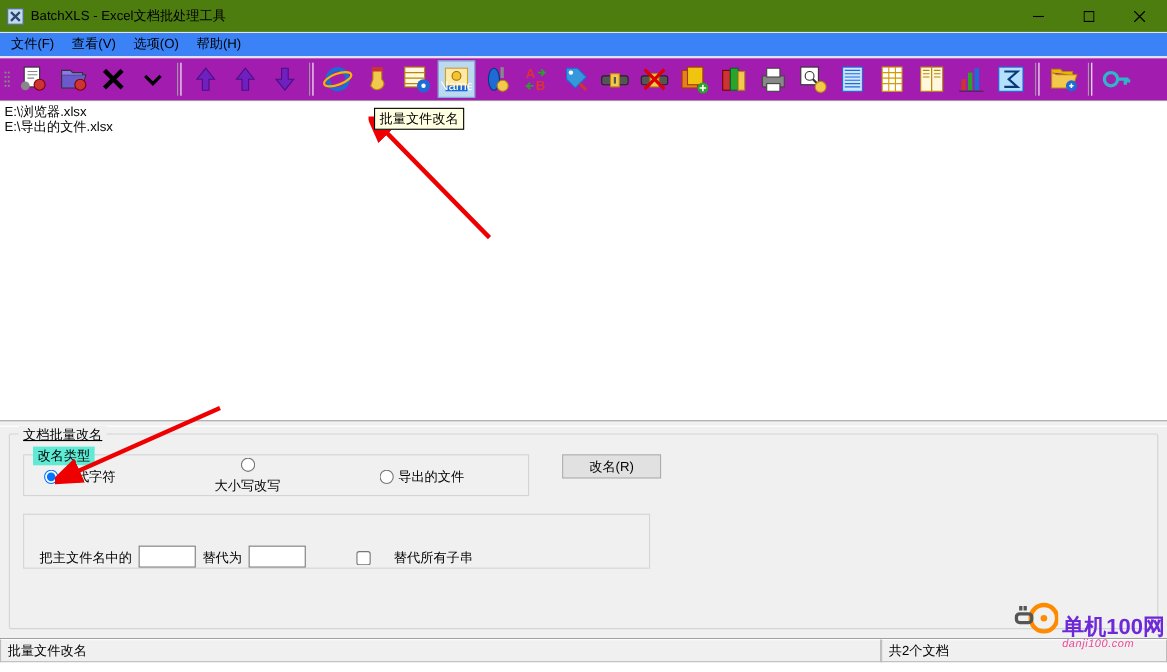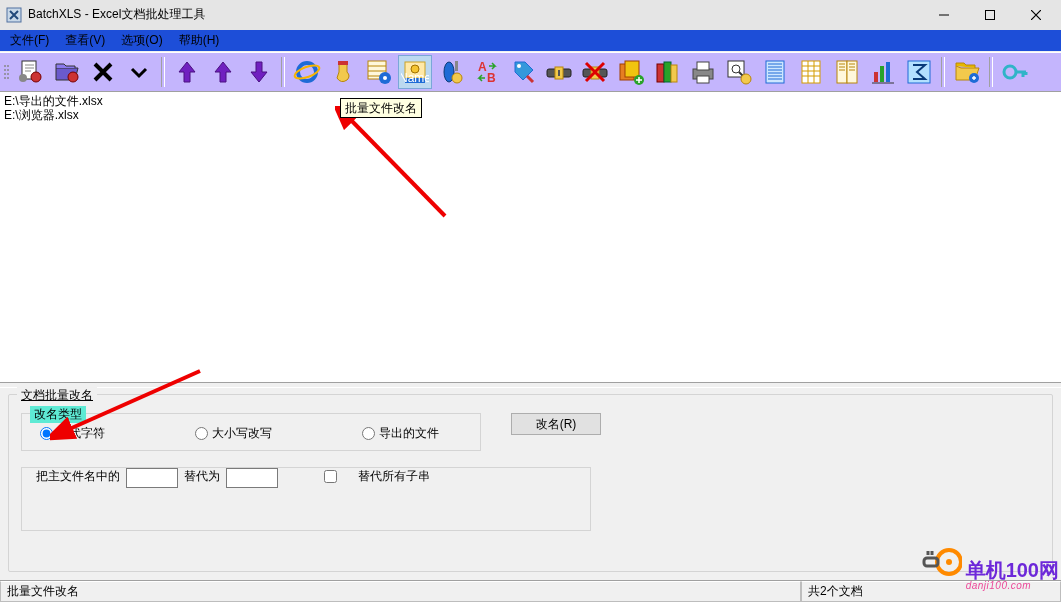--- a/index.html
+++ b/index.html
@@ -1,26 +1,26 @@
 <!DOCTYPE html>
 <html><head>
 <meta charset="utf-8">
 <style>
 * { box-sizing: border-box; margin: 0; padding: 0; font-family: "Microsoft YaHei", "SimSun", Tahoma, sans-serif; font-size: 12px; }
 html, body { width: 1061px; height: 611px; overflow: hidden; }
 
-.titlebar { height: 30px; background: #e5e5e5; border-bottom: 1px solid #e5e5e5; display: flex; align-items: center; padding: 0 2px; justify-content: center; }
+.titlebar { height: 30px; background: #4d7c0f; border-bottom: 1px solid #e5e5e5; display: flex; align-items: center; padding: 0 2px; justify-content: center; }
 .titlebar .app-icon { width: 16px; height: 16px; margin: 0 6px 0 4px; }
 .titlebar .spacer { flex: 1; }
 .titlebar .winbtn { width: 46px; height: 30px; display: flex; align-items: center; justify-content: center; }
 
-.menubar { height: 22px; background: #1d4ed8; display: flex; align-items: center; padding: 0 2px; border-bottom: 1px solid #f0f0f0; }
+.menubar { height: 22px; background: #3b82f6; display: flex; align-items: center; padding: 0 2px; border-bottom: 1px solid #f0f0f0; }
 .menubar .menuitem { padding: 2px 8px; cursor: default; }
 
-.toolbar { height: 40px; background: #c4b5fd; border-top: 1px solid #fff; border-bottom: 1px solid #a0a0a0; display: flex; align-items: center; padding: 2px 4px; gap: 2px; }
+.toolbar { height: 40px; background: #a21caf; border-top: 1px solid #fff; border-bottom: 1px solid #a0a0a0; display: flex; align-items: center; padding: 2px 4px; gap: 2px; }
 .toolbar .tbtn { width: 34px; height: 34px; border: 1px solid transparent; display: flex; align-items: center; justify-content: center; position: relative; }
 .toolbar .tbtn.pressed { border: 1px solid #7aa7d8; background: #bcd9f0; }
 .toolbar .sep { width: 4px; height: 30px; border-left: 1px solid #a0a0a0; border-right: 1px solid #fff; margin: 0 3px; }
 .toolbar .grip { width: 6px; height: 32px; display:flex; flex-direction:column; justify-content:center; gap:2px; margin-right:2px;}
 .toolbar .grip span{width:2px;height:2px;background:#888;border-radius:50%; box-shadow: 3px 0 #888;}
 
 .filelist { height: 291px; background: #fff; overflow: auto; border-bottom: 1px solid #a0a0a0; position: relative; padding: 2px 4px; font-family: "SimSun", monospace; line-height: 14px; }
 .filelist .row { white-space: nowrap; }
 
 .tooltip-float { position: absolute; background: #ffffe1; border: 1px solid #000; padding: 2px 4px; font-size: 12px; z-index: 10; }
@@ -29,21 +29,21 @@
 .panel-area-spacer { height: 4px; background:#f0f0f0; }
 .groupbox-outer { margin: 6px 8px 0 8px; height: 178px; position: relative; border: 1px solid #d4d4d4; border-radius: 2px; }
 .groupbox-outer .legend { position: absolute; top: -8px; left: 8px; background: #f0f0f0; padding: 0 4px; text-decoration: underline; }
 .type-group { margin: 18px 0 0 12px; height: 38px; width: 460px; border: 1px solid #d4d4d4; position: relative; display: flex; align-items: center; }
 .type-group .legend2 { position: absolute; top: -8px; left: 8px; background: #5eead4; padding: 0 4px; }
 .type-group label { display: flex; align-items: center; margin-left: 18px; margin-right: 40px; gap: 4px; margin-top:2px;}
 .type-group input[type=radio] { width: 13px; height: 13px; }
 
 .rename-btn { position: absolute; top: 18px; left: 502px; width: 90px; height: 22px; border: 1px solid #adadad; background: #e1e1e1; cursor: default; }
 
-.replace-group { margin: 16px 0 0 12px; height: 64px; width: 570px; border: 1px solid #d4d4d4; display: flex; align-items: flex-start; padding: 0 14px; gap: 6px; }
+.replace-group { margin: 16px 0 0 12px; height: 50px; width: 570px; border: 1px solid #d4d4d4; display: flex; align-items: flex-end; padding: 0 14px; gap: 6px; }
 .replace-group input[type=text] { width: 52px; height: 20px; border: 1px solid #7a7a7a; padding: 0 2px; background:#fff;}
 .replace-group label.cb { display: flex; align-items: center; gap: 21px; margin-left: 40px; }
 
 .statusbar { height: 22px; background: #f0f0f0; border-top: 1px solid #a0a0a0; display: flex; align-items: stretch; }
 .statusbar .cell { border: 1px solid #bdbdbd; border-top:1px solid #fff; padding: 2px 6px; display: flex; align-items: center; }
 .statusbar .cell.main { flex: 1; }
 .statusbar .cell.count { width: 260px; }
 
 .arrow-annot { position: absolute; pointer-events: none; z-index: 5; }
 
@@ -276,22 +276,22 @@
   <div class="sep"></div>
   <div class="tbtn">
       <svg class="ic" viewBox="0 0 28 28">
         <circle cx="9" cy="14" r="6" fill="none" stroke="#30b4c8" stroke-width="3"></circle>
         <path d="M14 14 h11 M22 14 v5 M25 14 v3" stroke="#30b4c8" stroke-width="3"></path>
       </svg>
     </div>
 </div>
 
 <div class="filelist">
+  <div class="row">E:\浏览器.xlsx</div>
   <div class="row">E:\导出的文件.xlsx</div>
-  <div class="row">E:\浏览器.xlsx</div>
 
   <div class="tooltip-float" style="left:340px; top:6px;">批量文件改名</div>
 
   <svg class="arrow-annot" style="left:335px; top:14px;" width="120" height="120">
     <defs>
         <marker id="ah1" markerWidth="10" markerHeight="10" refX="2" refY="3" orient="auto">
           <path d="M0,0 L0,6 L8,3 z" fill="#e00"></path>
         </marker>
       </defs>
     <line x1="110" y1="110" x2="12" y2="10" stroke="#e00" stroke-width="4" marker-end="url(#ah1)"></line>
@@ -303,21 +303,21 @@
 <div class="panel-area">
   <div class="groupbox-outer">
     <span class="legend">文档批量改名</span>
 
     <div class="type-group">
       <span class="legend2">改名类型</span>
       <label>
           <input type="radio" name="rt" checked="" style="">
           <span>替代字符</span>
         </label>
-      <label style="margin-left:50px;">
+      <label style="margin-left:50px;flex-direction:column;">
           <input type="radio" name="rt" style="">
           <span>大小写改写</span>
         </label>
       <label style="margin-left:50px;">
           <input type="radio" name="rt" style="">
           <span>导出的文件</span>
         </label>
     </div>
 
     <button class="rename-btn">改名(R)</button>

